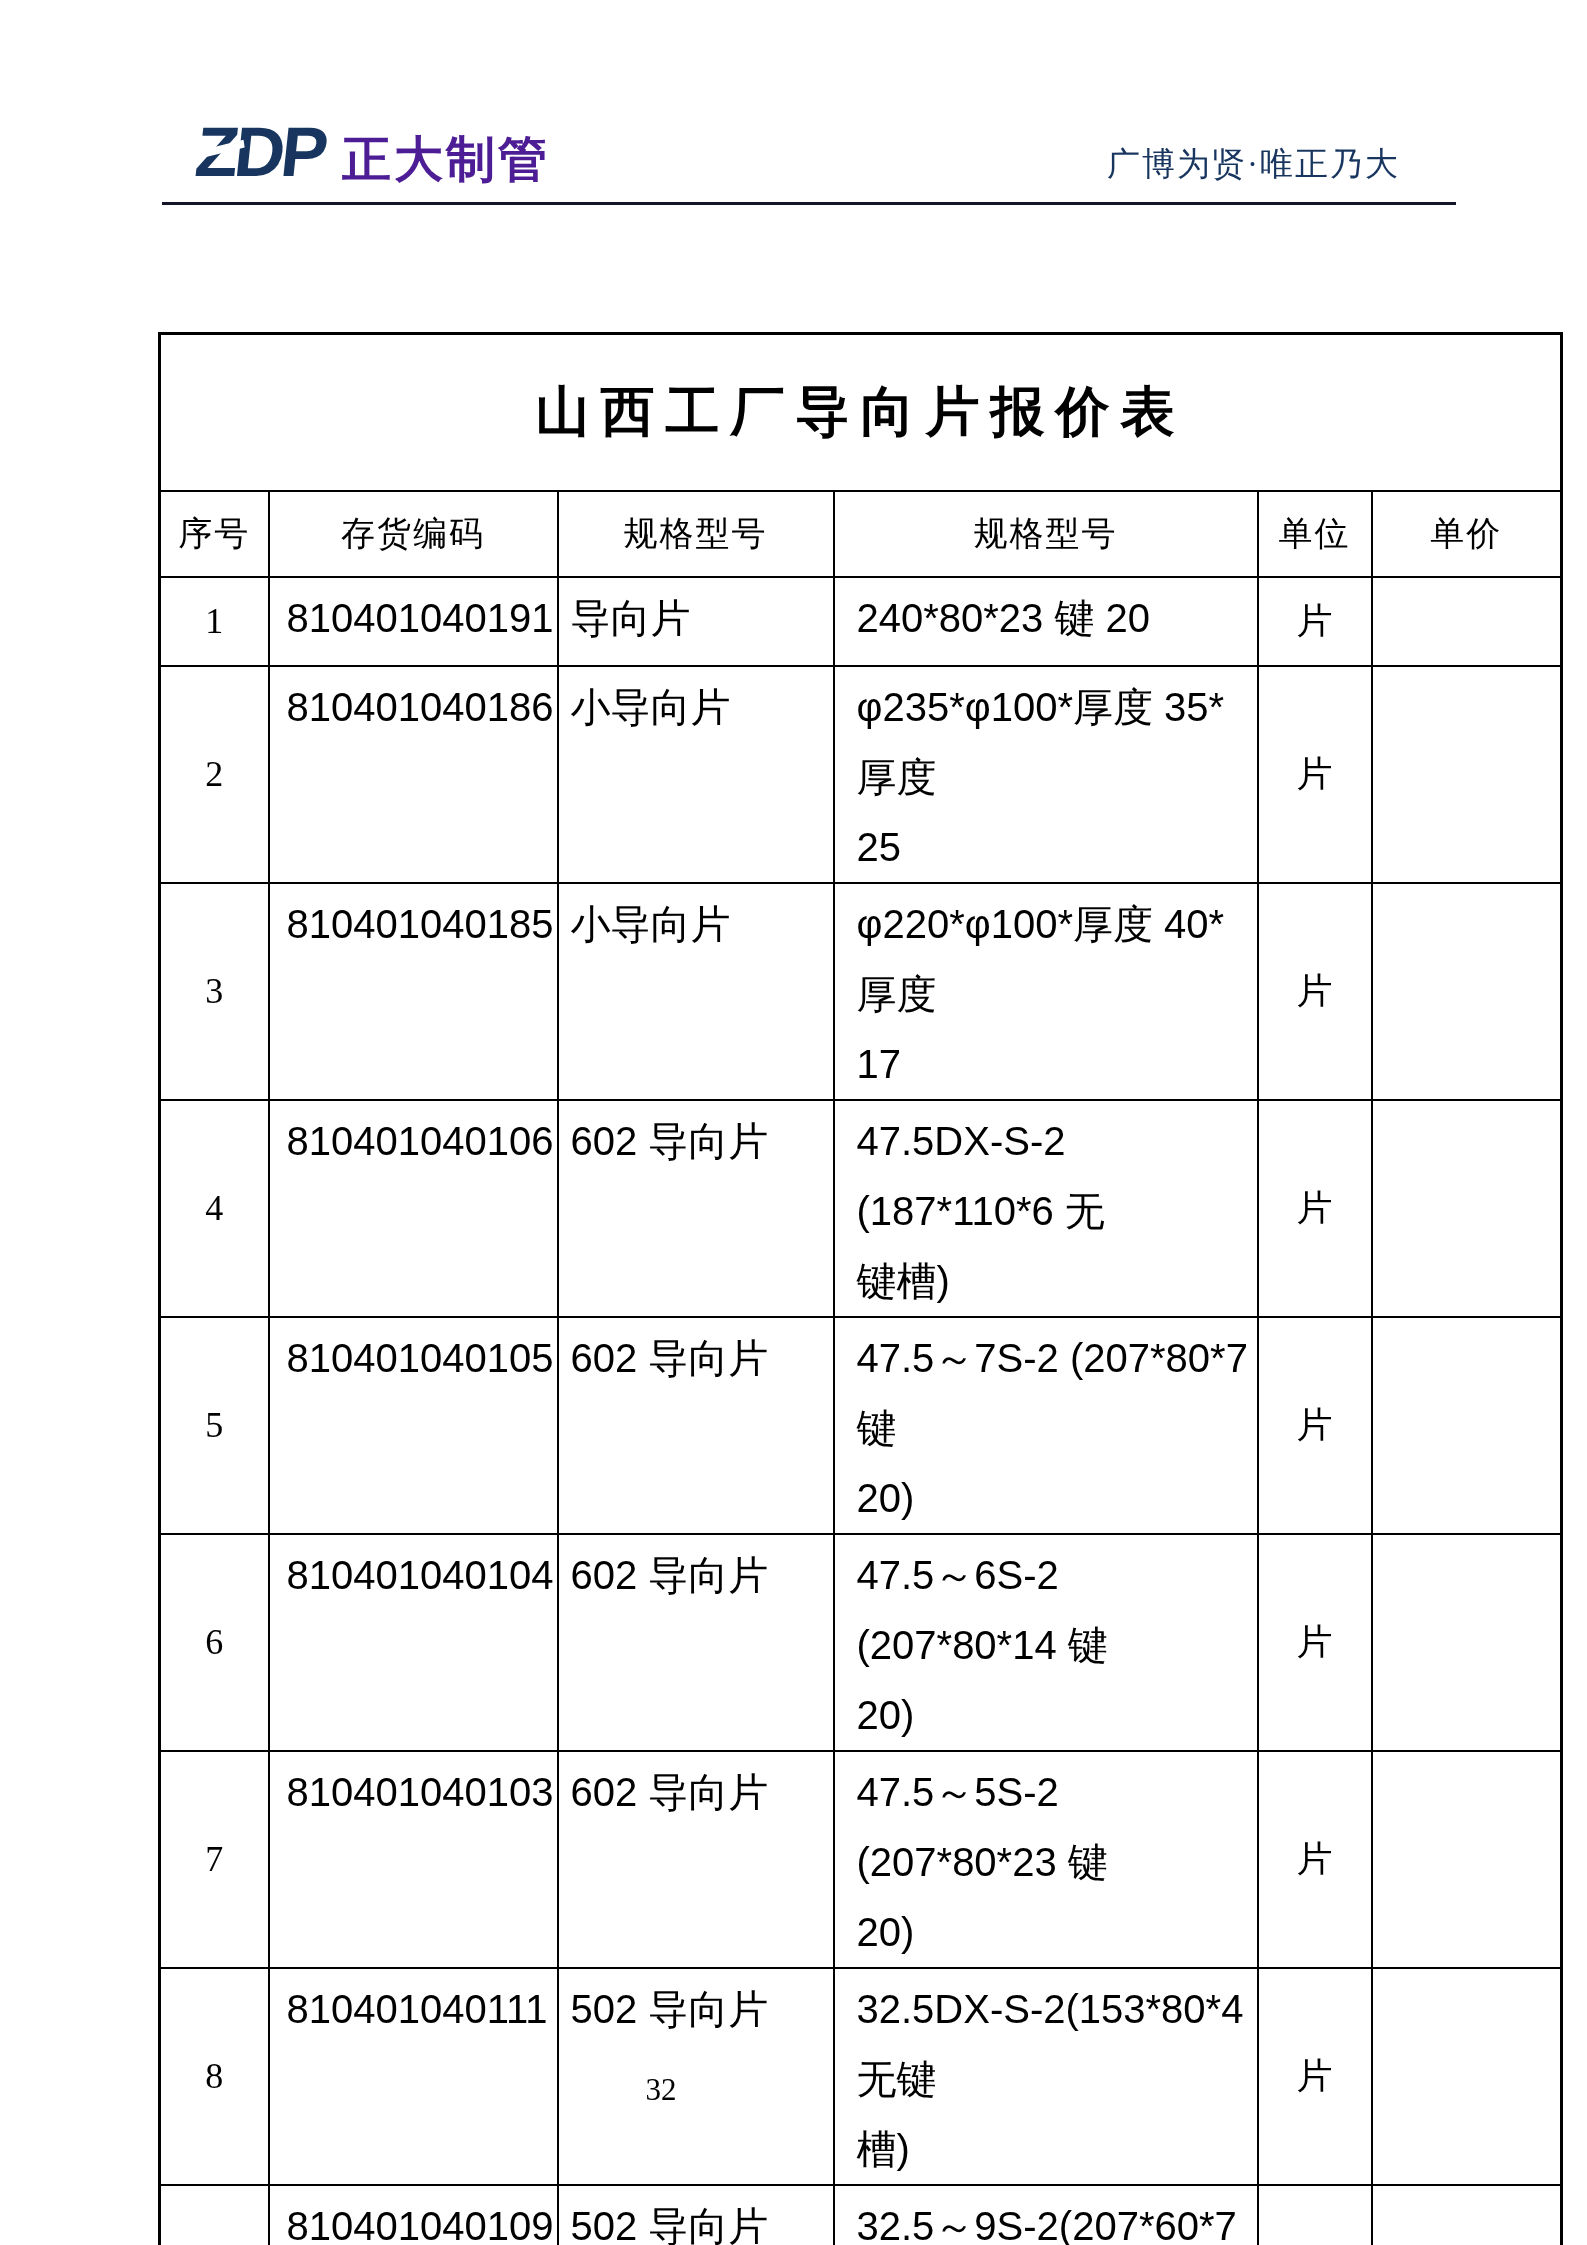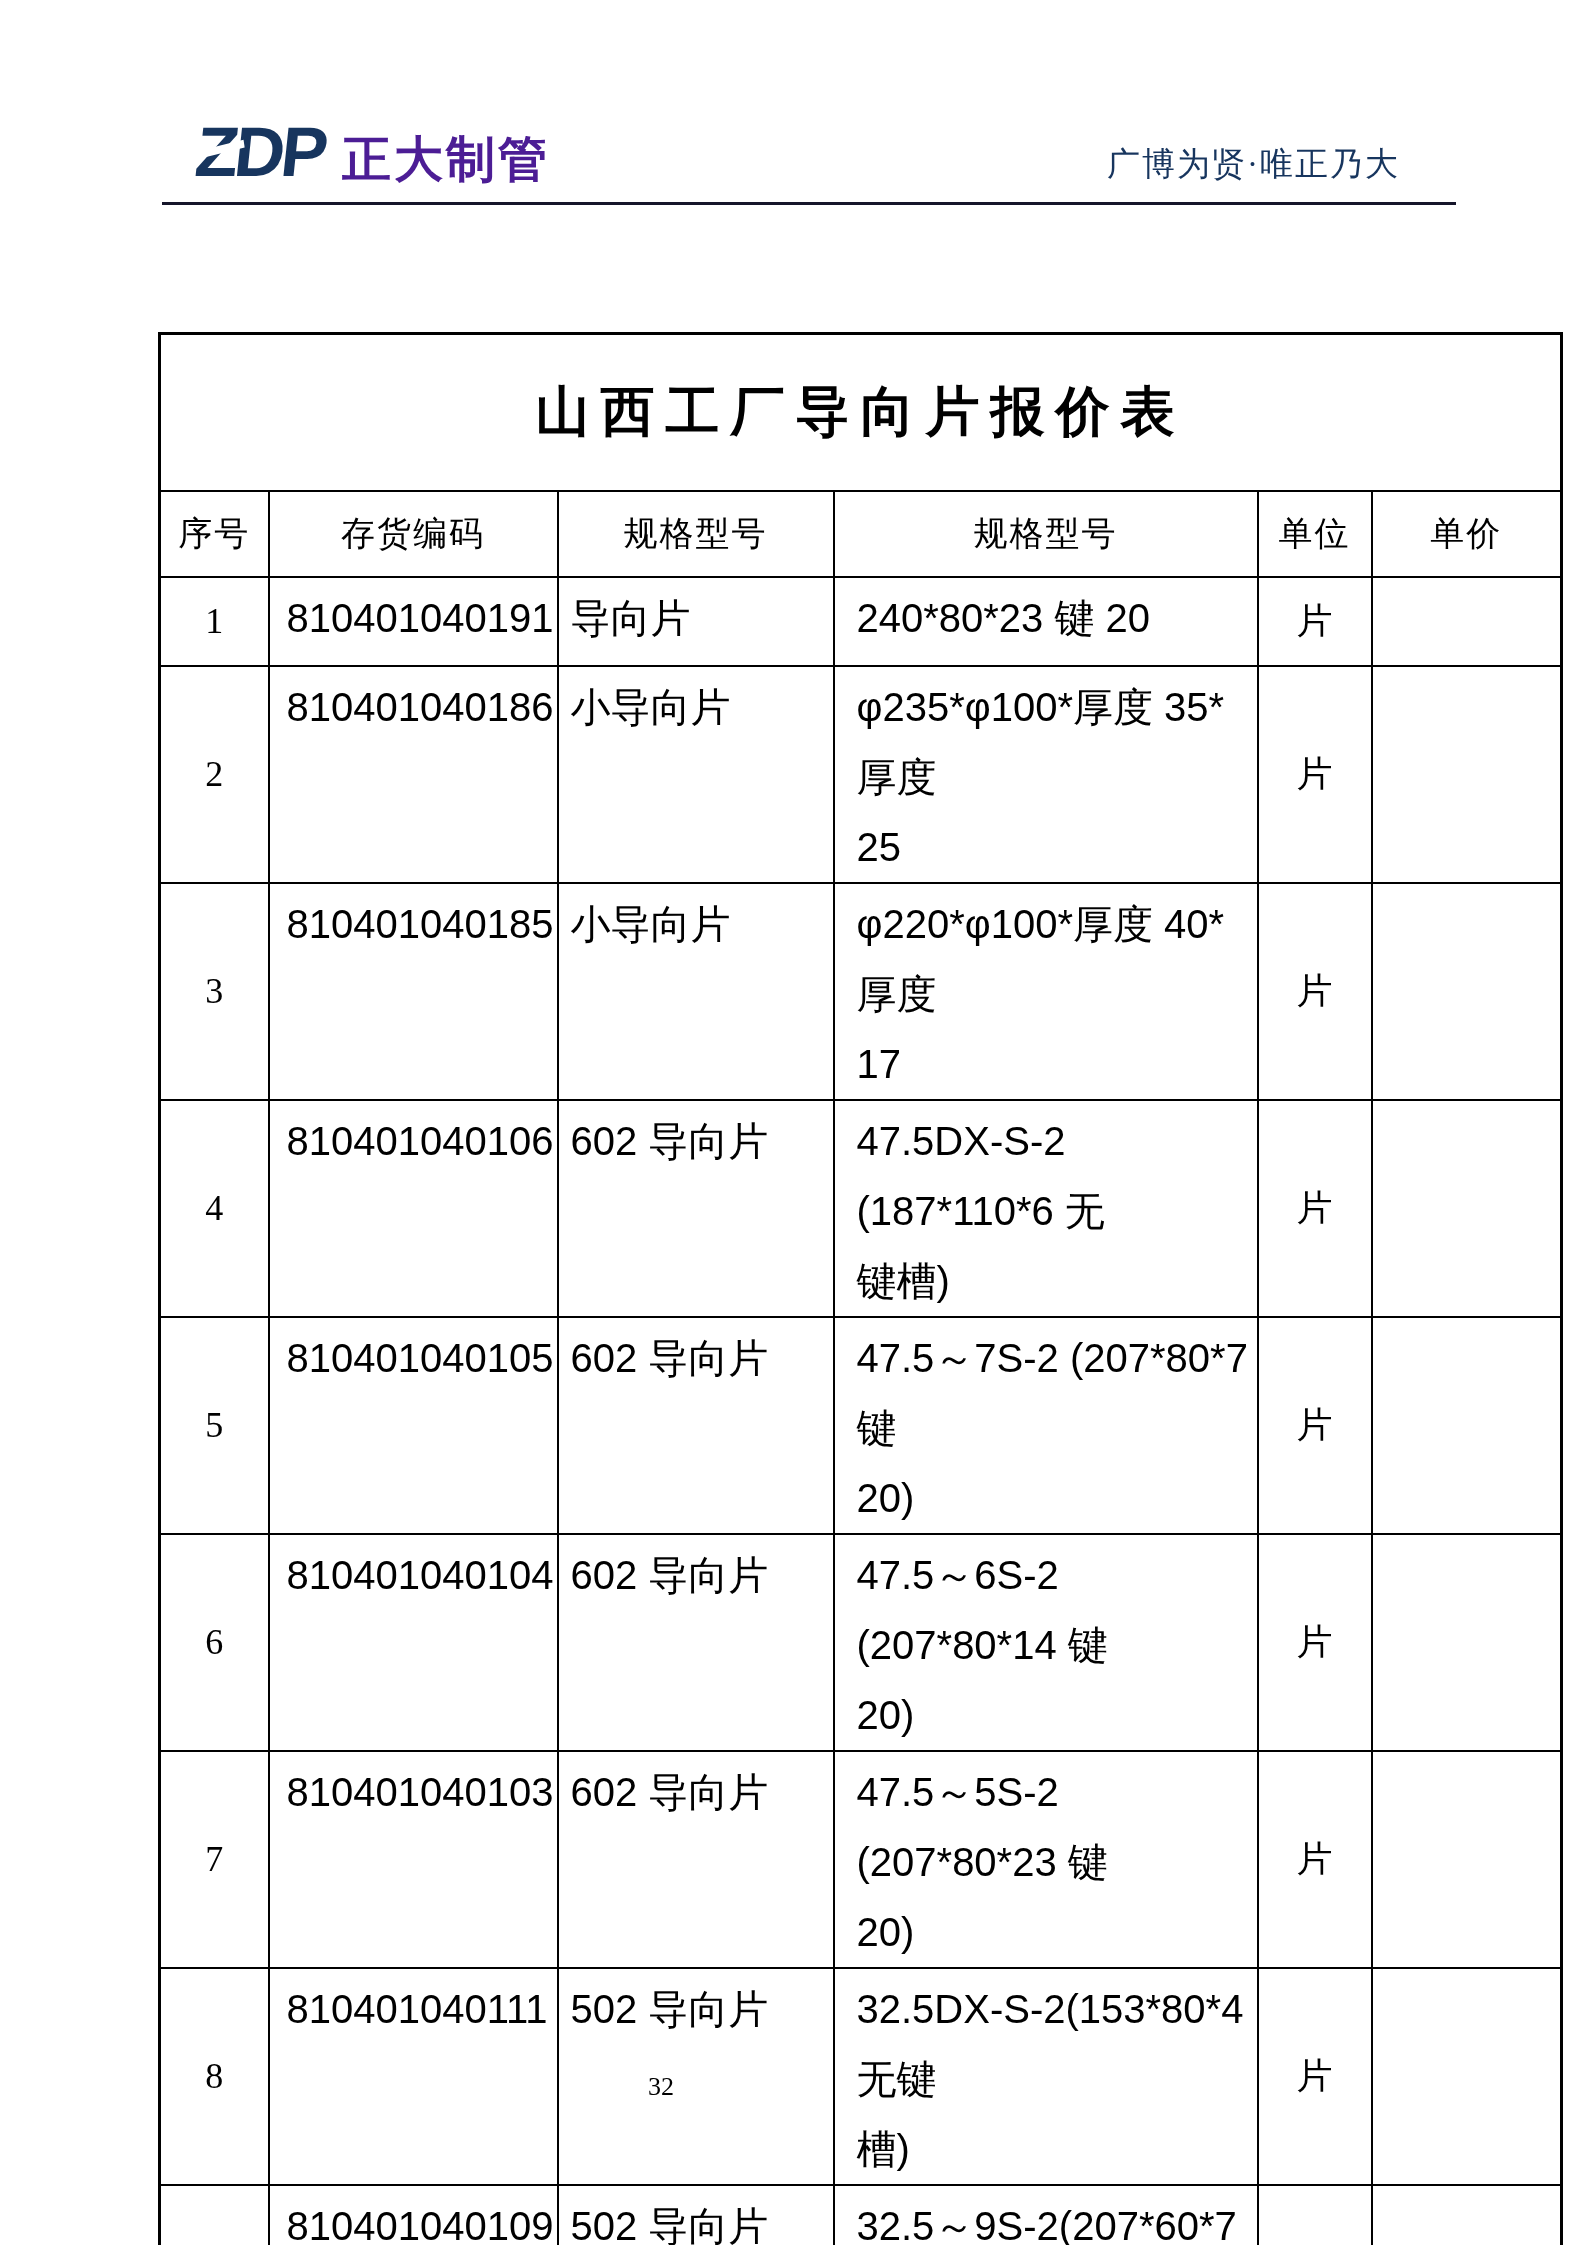--- a/index.html
+++ b/index.html
@@ -125,21 +125,21 @@
   }
   td.c-price{vertical-align:middle;}
 
   
   .page-footer{
     position:absolute;
     left:0;top:2072px;
     width:1322px;
     text-align:center;
     font-family:"Liberation Serif","DejaVu Serif",serif;
-    font-size:26px;
+    font-size:31px;
     color:#000;
   }
 </style>
 </head>
 <body>
 
 <div class="letterhead">
   <div class="logo-group">
     <span class="logo-zdp">ZDP</span>
     <span class="logo-company">正大制管</span>

